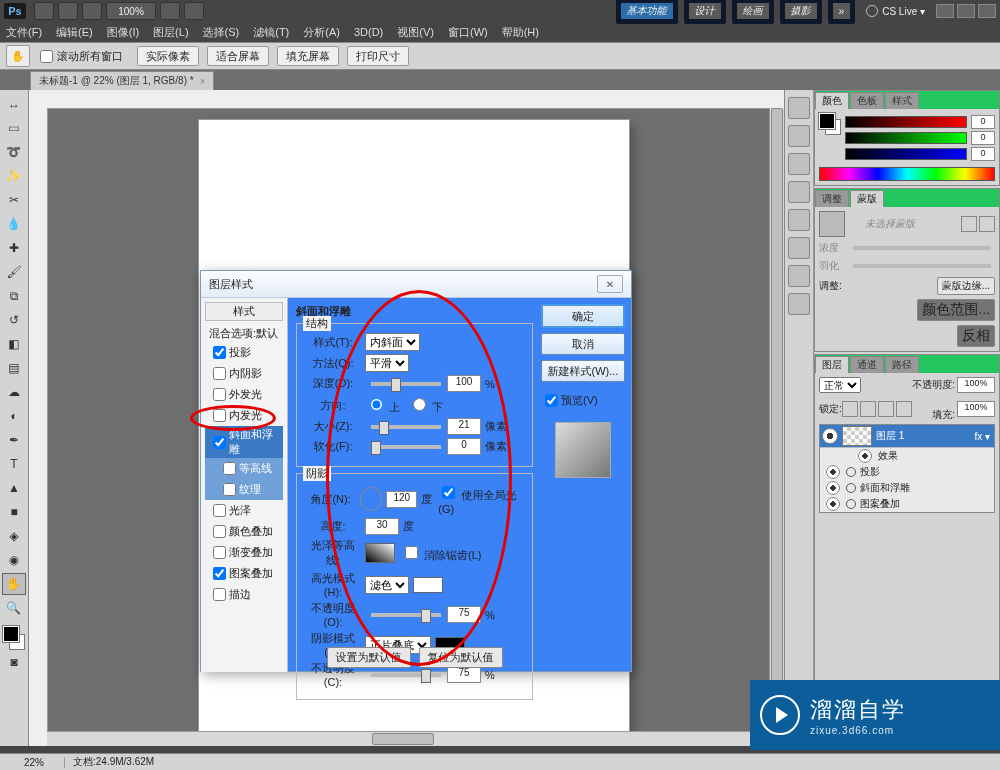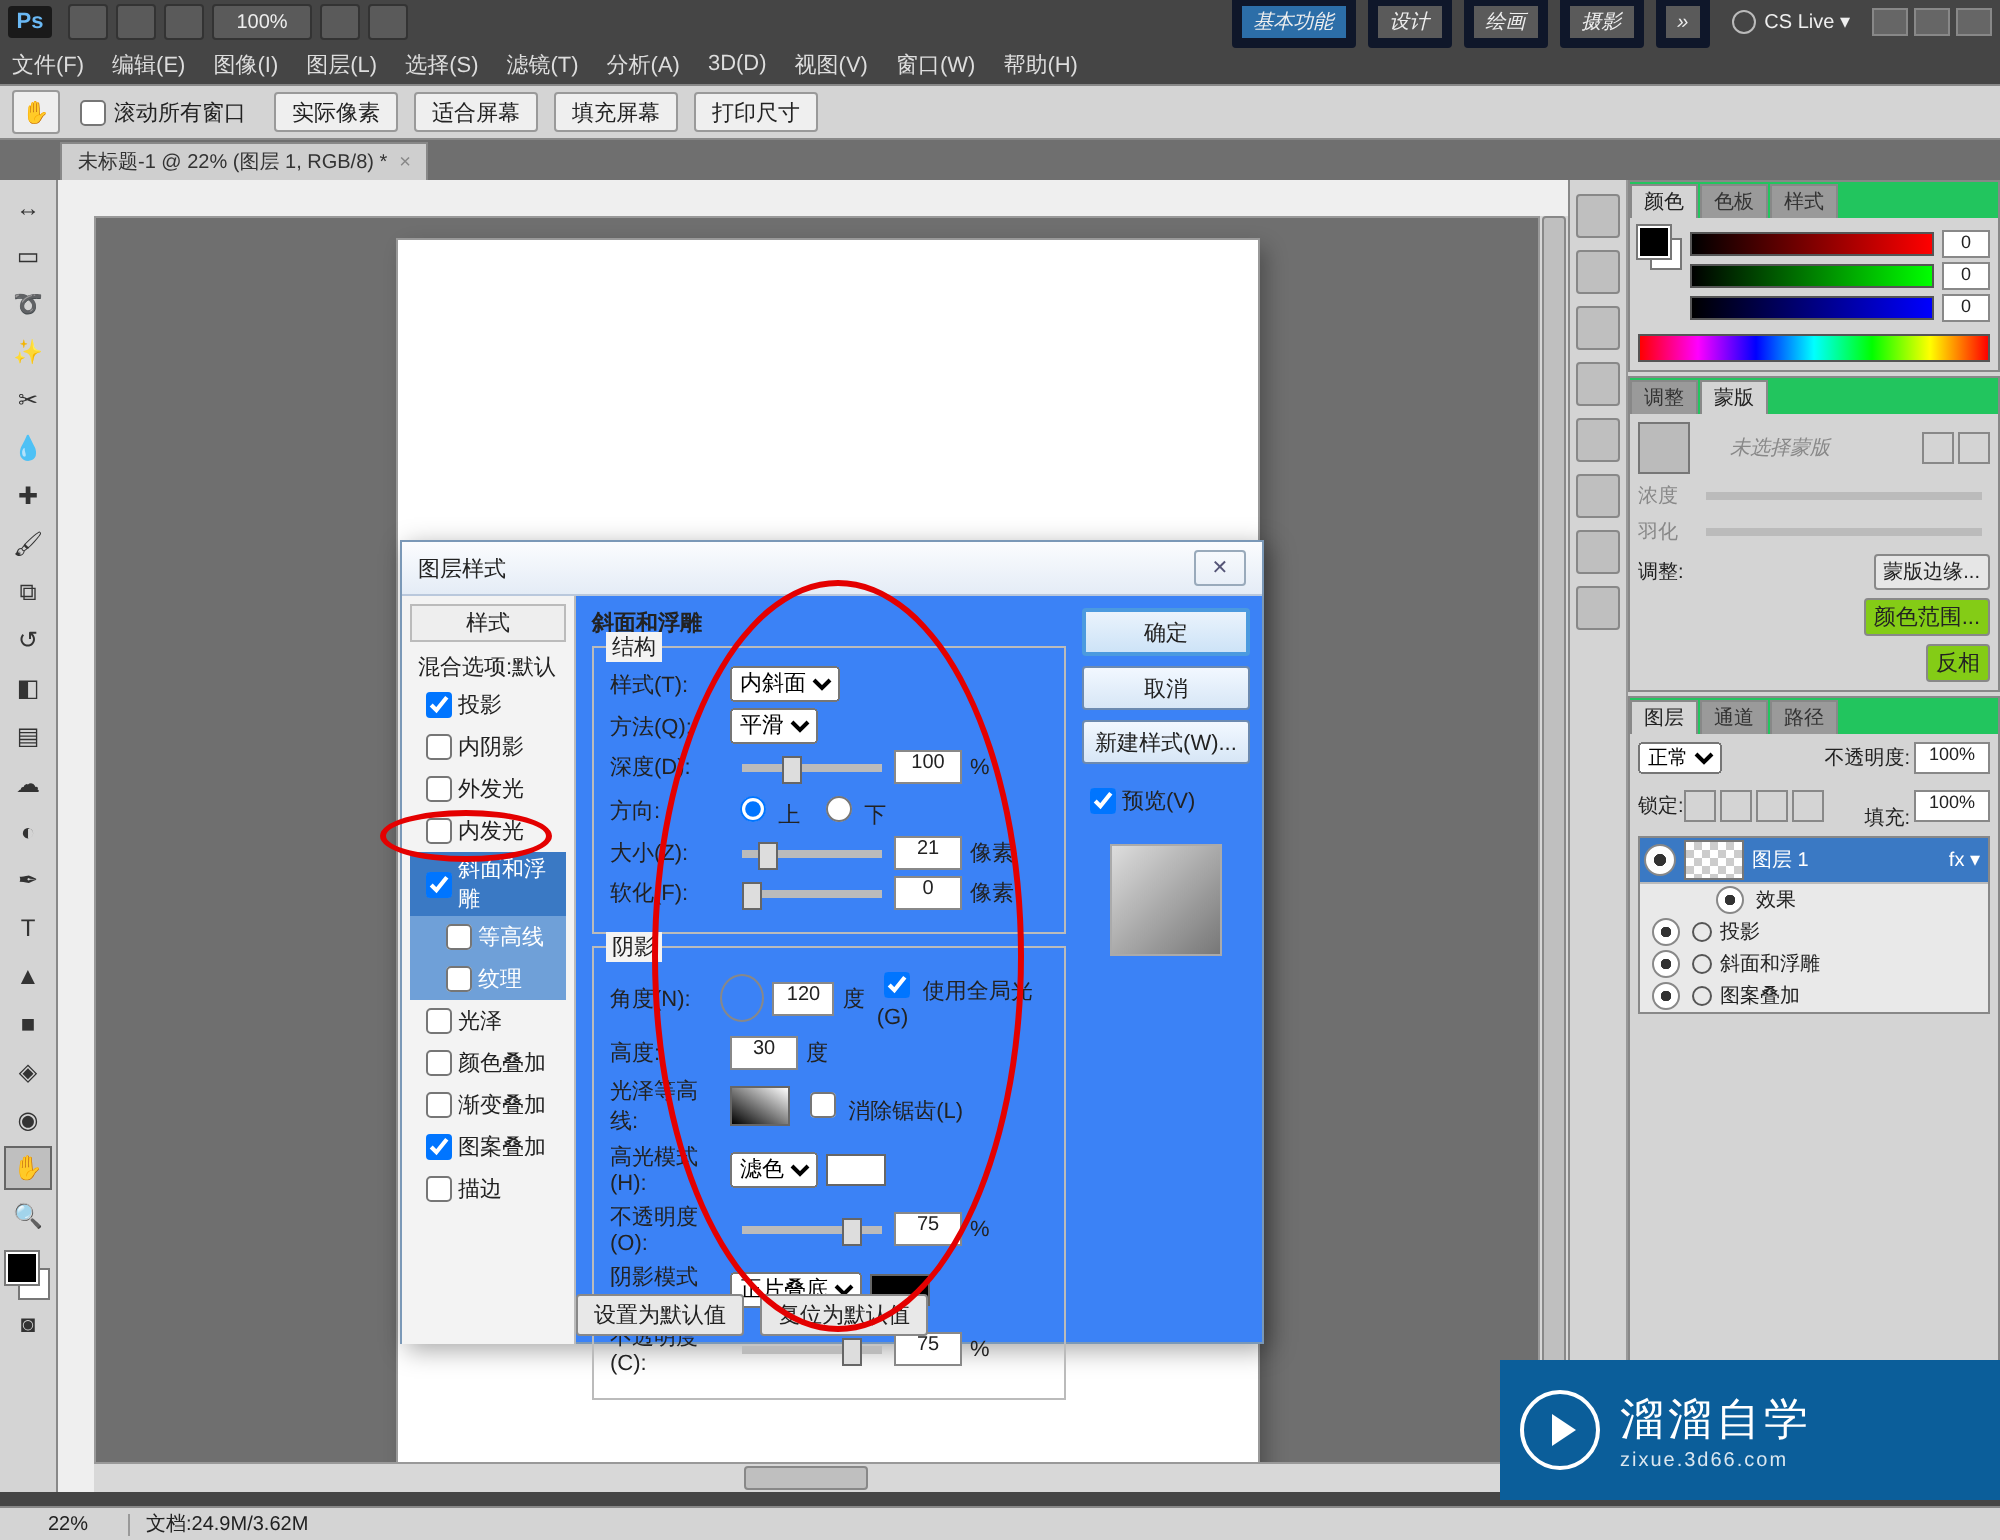--- a/index.html
+++ b/index.html
@@ -71,21 +71,21 @@
   .color-sliders .row { display:flex; align-items:center; margin:2px 0; }
   .color-sliders .row .bar   { flex:1; height:10px; border:1px solid #555; margin-right:4px; }
   .color-sliders .row .val   { width:22px; height:12px; border:1px solid #888; background:#fff; text-align:center; font-size:9px; }
   .hue-strip { height:12px; margin-top:4px; background:linear-gradient(to right,red,magenta,blue,cyan,lime,yellow,red); border:1px solid #555; }
 
   .masks-panel .thumb { width:24px; height:24px; background:#bbb; border:1px solid #777; display:inline-block; vertical-align:middle; }
   .masks-panel .field { display:flex; align-items:center; margin:4px 0; }
   .masks-panel .field .lbl { width:30px; color:#888; }
   .masks-panel .field .track { flex:1; height:4px; background:#bbb; margin:0 4px; }
   .masks-panel .btnrow { display:flex; justify-content:flex-end; margin-top:4px; }
-  .masks-panel .btnrow .b { border:1px solid #888; background:#84cc16; padding:1px 4px; margin-left:19px; font-size:11px; border-radius:2px; }
+  .masks-panel .btnrow .b { border:1px solid #888; background:#737373; padding:1px 4px; margin-left:19px; font-size:14px; border-radius:2px; }
 
   .layers-panel .row1 { display:flex; align-items:center; margin-bottom:3px; }
   .layers-panel select { font-size:10px; height:16px; }
   .layers-panel .pct   { width:36px; height:14px; border:1px solid #888; background:#fff; text-align:center; font-size:9px; margin-left:2px; }
   .layers-panel .locks { display:flex; align-items:center; margin:2px 0; }
   .layers-panel .locks .lk { width:14px; height:14px; border:1px solid #888; margin-right:2px; }
   .layers-panel .layerlist { border:1px solid #888; background:#e9e9e9; }
   .layers-panel .layer { display:flex; align-items:center; height:22px; border-bottom:1px solid #bbb; padding:0 2px; }
   .layers-panel .layer .eye { width:14px; height:14px; border:1px solid #888; border-radius:50%; margin-right:4px; background:radial-gradient(circle,#333 30%,#fff 32%); }
   .layers-panel .layer .lthumb { width:28px; height:18px; border:1px solid #777; background:#fff; margin-right:4px; background-image:linear-gradient(45deg,#ccc 25%,transparent 25%,transparent 75%,#ccc 75%),linear-gradient(45deg,#ccc 25%,transparent 25%,transparent 75%,#ccc 75%); background-size:8px 8px; background-position:0 0,4px 4px; }
@@ -104,33 +104,33 @@
   .dlg .side { width:86px; border-right:1px solid #bbb; background:#f3f3f3; }
   .dlg .side .hdr { background:#eee; border:1px solid #bbb; margin:4px; text-align:center; padding:1px 0; }
   .dlg .side .opt { display:flex; align-items:center; padding:1px 4px; margin:0 4px; }
   .dlg .side .opt input { margin-right:3px; }
   .dlg .side .opt.sel { background:#3a79c4; color:#fff; }
   .dlg .side .opt.sub { padding-left:14px; }
   .dlg .center { flex:1; padding:6px 8px; position:relative; }
   .dlg .group { border:1px solid #bbb; padding:6px 8px 8px; margin-bottom:6px; position:relative; }
   .dlg .group > .glabel { position:absolute; top:-8px; left:6px; background:#f3f3f3; padding:0 3px; }
   .dlg .row { display:flex; align-items:center; margin:3px 0; }
-  .dlg .row .lbl { width:56px; text-align:left; margin-right:4px; }
+  .dlg .row .lbl { width:56px; text-align:center; margin-right:4px; }
   .dlg .row select { height:18px; font-size:11px; }
   .dlg .row .slider { flex:0 0 70px; height:4px; background:#bbb; margin:0 6px; position:relative; }
   .dlg .row .slider .knob { position:absolute; top:-4px; width:8px; height:12px; background:#ddd; border:1px solid #666; }
   .dlg .row .num   { width:32px; height:15px; border:1px solid #888; background:#fff; text-align:center; font-size:10px; }
   .dlg .row .unit  { margin-left:4px; }
   .dlg .row .swatch{ width:28px; height:14px; border:1px solid #666; margin-left:4px; }
   .dlg .rightbtns { width:84px; padding:6px 6px 0 0; display:flex; flex-direction:column; align-items:stretch; }
   .dlg .rightbtns .b { height:20px; margin-bottom:5px; border:1px solid #6c8ab0; background:linear-gradient(#f2f8ff,#d7e6f6); border-radius:2px; display:flex; align-items:center; justify-content:center; }
   .dlg .rightbtns .b.primary { border:2px solid #4b9adf; background:linear-gradient(#eaf3fc,#cde3f7); font-weight:500; }
   .dlg .preview-tile { width:54px; height:54px; border:1px solid #aaa; margin:12px auto 0; background:linear-gradient(135deg,#ddd,#777); }
 
-  .dlg .bottom-btns { position:absolute; left:0; right:0; bottom:4px; display:flex; gap:8px; }
+  .dlg .bottom-btns { position:absolute; left:0; right:0; bottom:4px; display:flex; justify-content:center; gap:8px; }
   .dlg .bottom-btns .b { border:1px solid #888; background:#e8e8e8; padding:2px 8px; border-radius:2px; }
 
   
   .annot { position:absolute; border:3px solid #e40000; border-radius:50%; pointer-events:none; }
 
   
   .statusbar { position:absolute; left:0; right:0; bottom:0; height:16px; background:#d4d4d4; border-top:1px solid #888; display:flex; align-items:center; font-size:10px; padding:0 4px; }
   .statusbar .zoom { width:60px; border-right:1px solid #999; text-align:center; }
   .statusbar .docinfo { padding:0 8px; }
 

